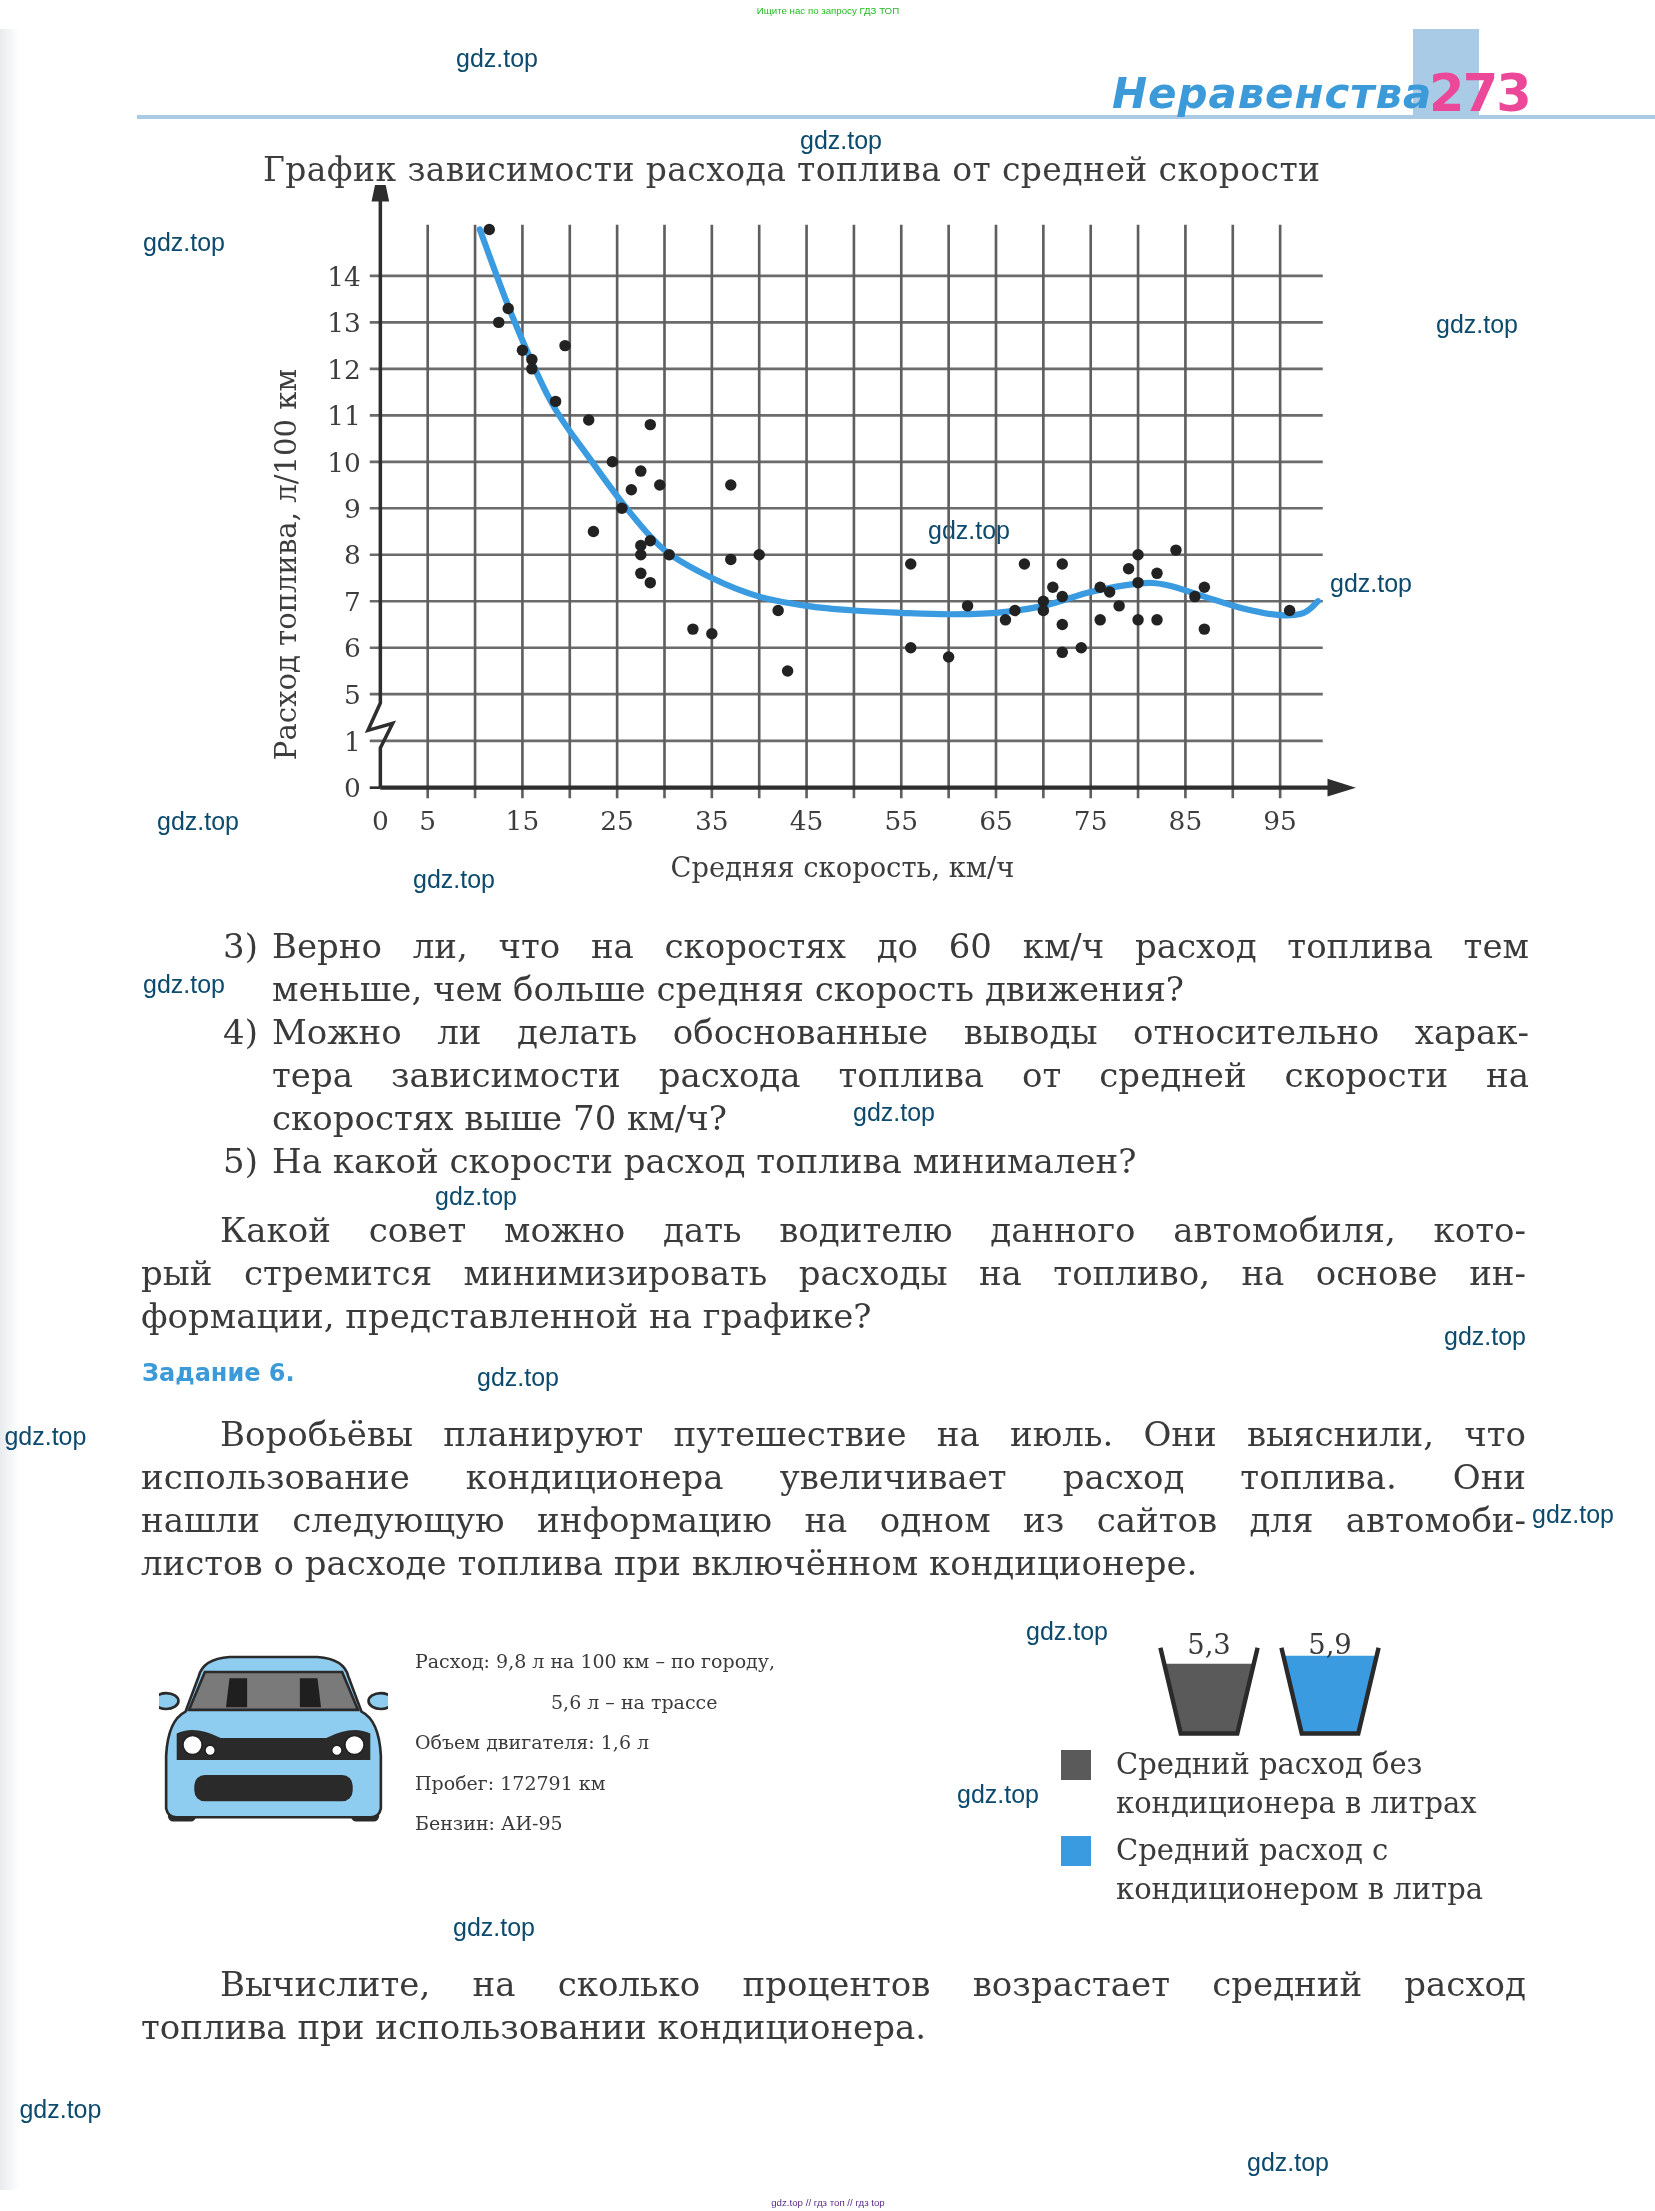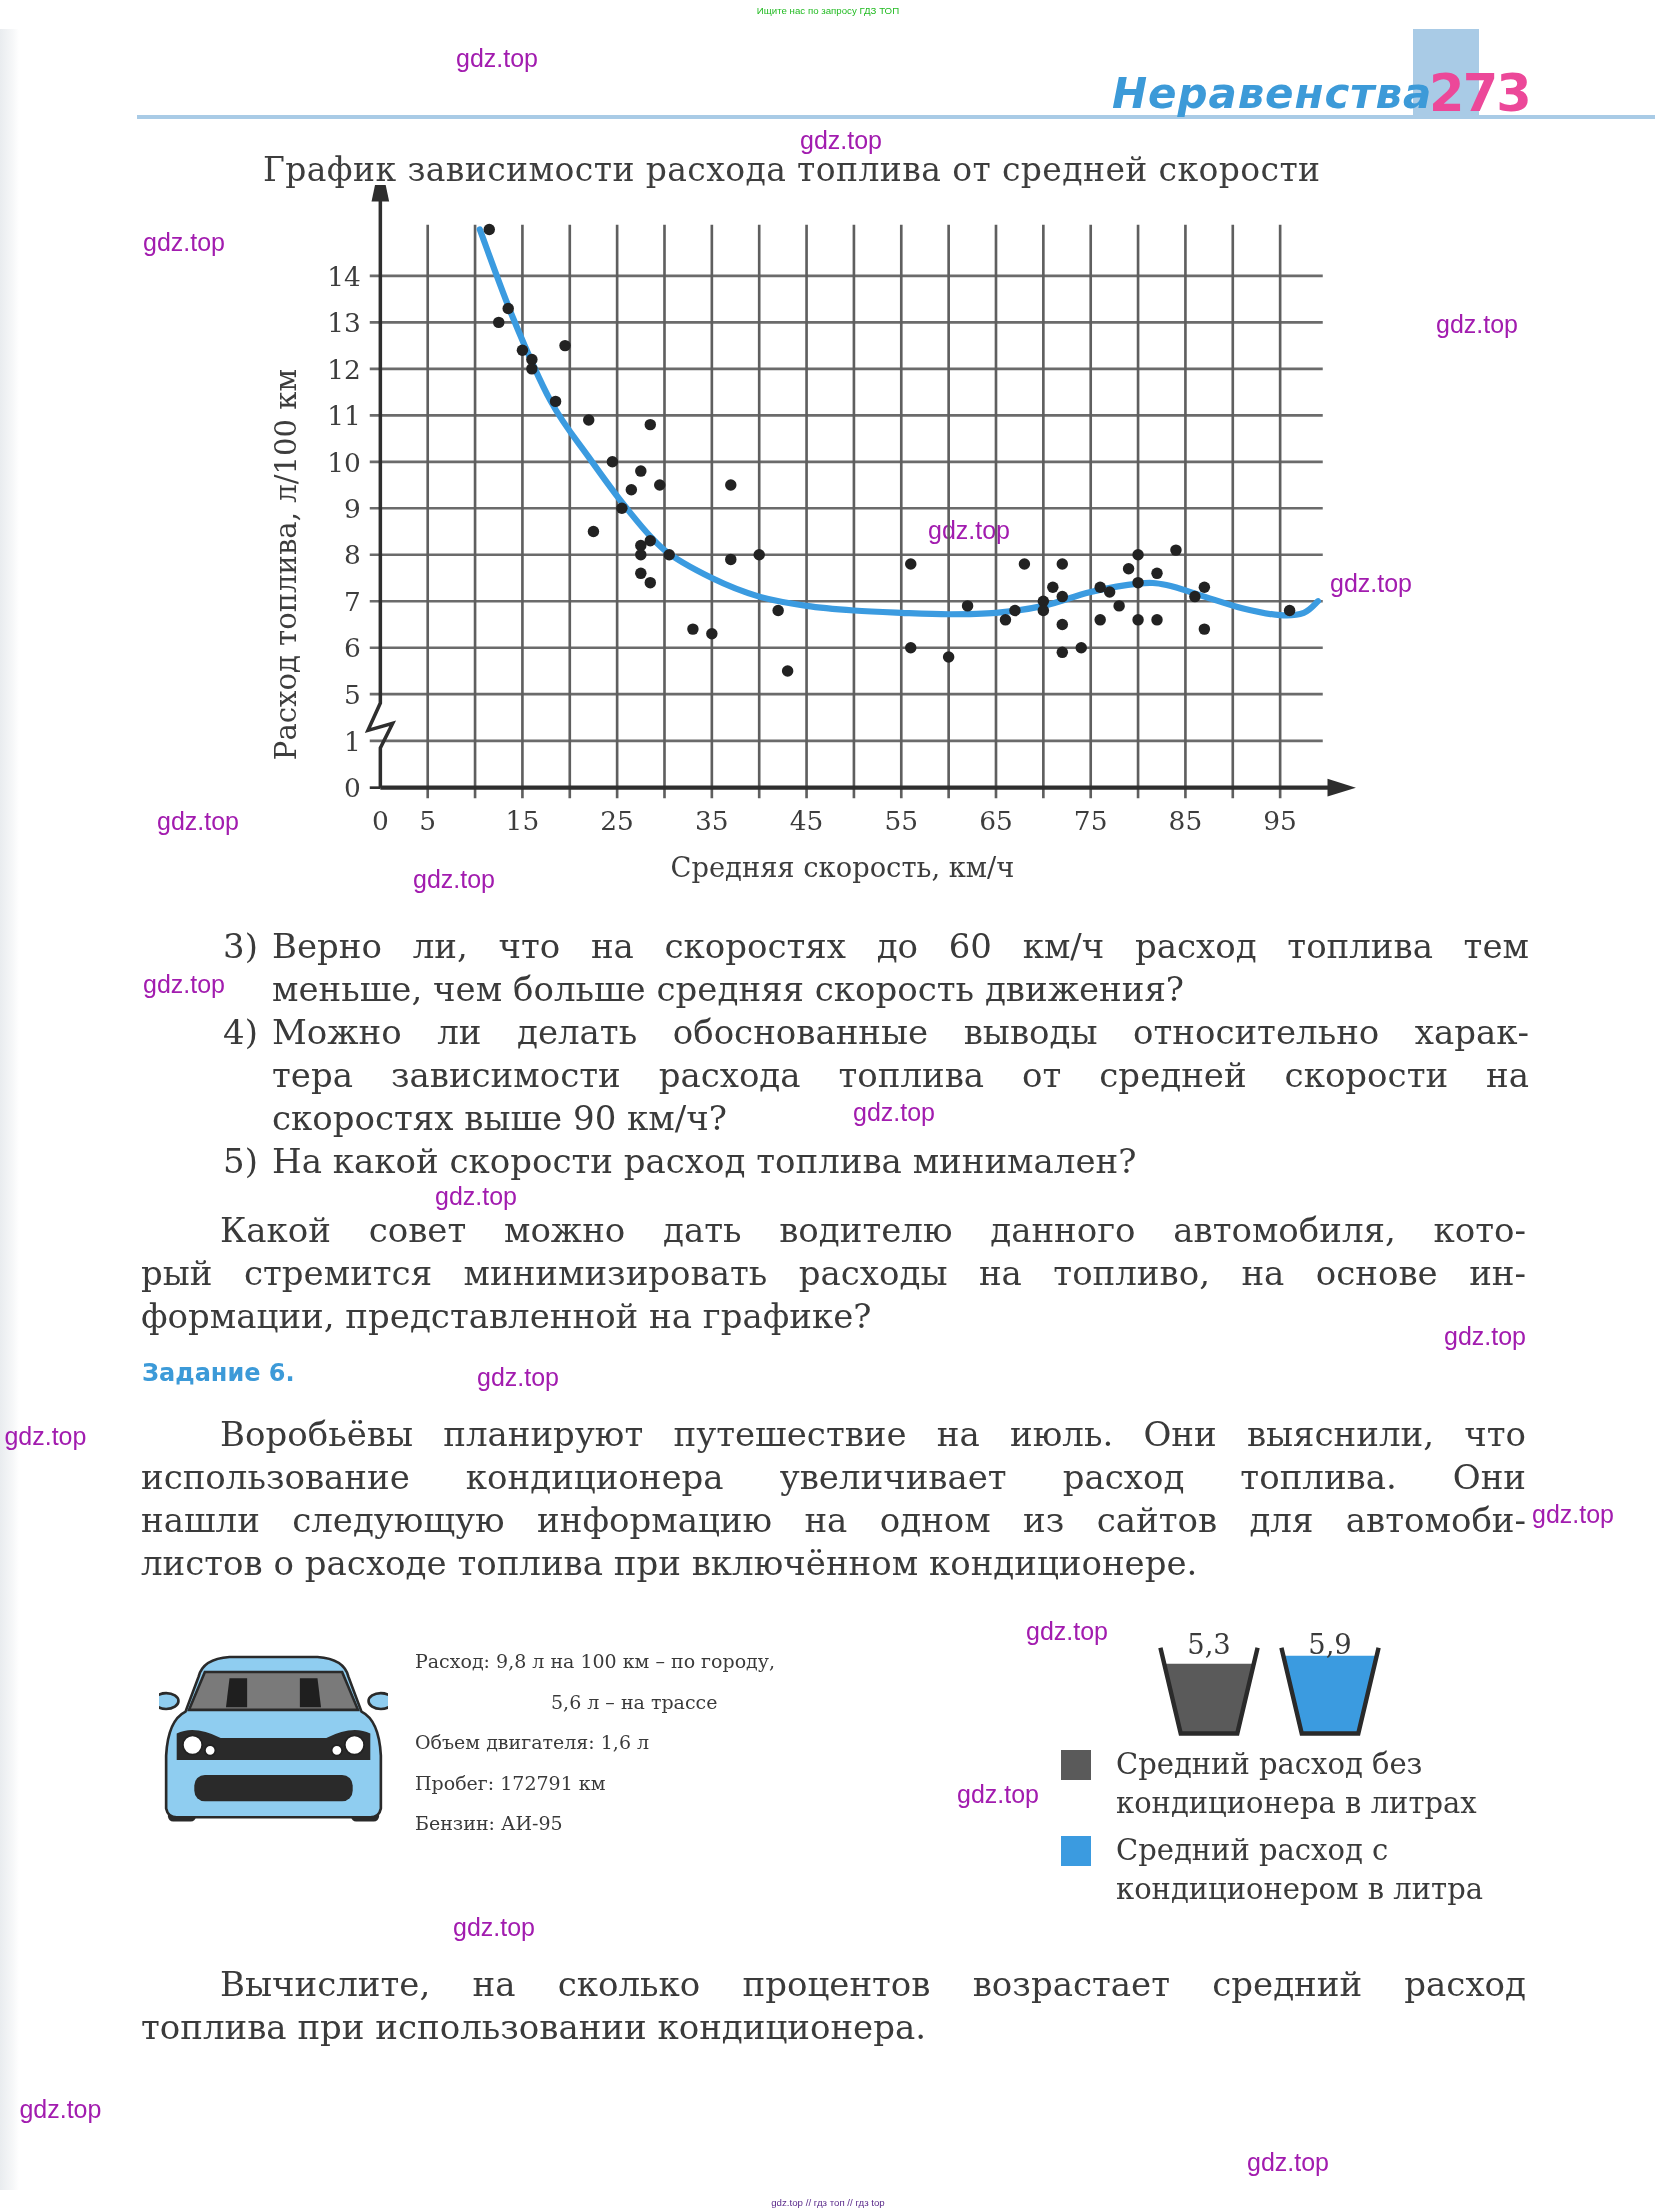--- a/index.html
+++ b/index.html
@@ -4,21 +4,21 @@
 <style>
   html,body{margin:0;padding:0;background:#fff;}
   body{width:1656px;height:2212px;position:relative;overflow:hidden;font-family:"DejaVu Serif","Liberation Serif",serif;color:#3a3a3a;}
   .abs{position:absolute;}
   .top-banner{left:0;width:1656px;top:5.3px;text-align:center;font-family:"Liberation Sans",sans-serif;font-size:9.7px;color:#22bb22;}
   .page-edge{left:0;top:29px;width:19.4px;height:2161px;background:linear-gradient(to right,#e9ecef,#f7f8f9 70%,#fff);}
   .header-rule{left:137px;top:115px;width:1519px;height:3.5px;background:#a9cbe6;}
   .page-num-bg{left:1413px;top:29px;width:66px;height:89px;background:#a9cbe6;}
   .section-title{left:1112px;top:69px;font-family:"DejaVu Sans","Liberation Sans",sans-serif;font-style:italic;font-weight:bold;font-size:42px;color:#3c9ad8;letter-spacing:0.9px;}
   .page-number{left:1429px;top:64px;font-family:"DejaVu Sans","Liberation Sans",sans-serif;font-weight:bold;font-size:51px;color:#ec4899;letter-spacing:-1.8px;}
-  .wm{font-family:"Liberation Sans",sans-serif;font-size:25px;color:#a21caf;text-align:center;}
+  .wm{font-family:"Liberation Sans",sans-serif;font-size:25px;color:#0c4a6e;text-align:center;}
   .chart-title{left:263px;top:150px;font-size:33px;color:#3d3d3d;letter-spacing:0.4px;}
   .para{font-size:34px;line-height:43px;color:#3a3a3a;text-align:justify;}
   .q{font-size:34px;line-height:43px;color:#3a3a3a;}
   .task-title{left:142px;top:1359px;font-family:"DejaVu Sans","Liberation Sans",sans-serif;font-weight:bold;font-size:24px;color:#3c9ad8;text-align:right;}
   .spec{font-size:19px;line-height:41px;color:#3a3a3a;}
   .legend-text{font-size:29px;line-height:39px;color:#3a3a3a;}
   .bottom-banner{left:0;width:1656px;top:2197px;text-align:center;font-family:"Liberation Sans",sans-serif;font-size:9.7px;color:#5a2a8a;}
   svg text{font-family:"DejaVu Serif","Liberation Serif",serif;}
 </style>
 </head>
@@ -187,21 +187,21 @@
 <div id="questions" class="abs" style="left:223px;top:925px;width:1306px;">
     <div class="q" style="position: relative; padding-left: 49px;">
       <span style="position: absolute; left: 0px;">3)</span>
       <div style="text-align: justify; text-align-last: justify;">Верно ли, что на скоростях до 60 км/ч расход топлива тем</div>
       <div style="text-align: left; text-align-last: left;">меньше, чем больше средняя  скорость движения?</div>
     </div>
     <div class="q" style="position: relative; padding-left: 49px;">
       <span style="position: absolute; left: 0px;">4)</span>
       <div style="text-align: justify; text-align-last: justify;">Можно ли делать обоснованные выводы относительно харак-</div>
       <div style="text-align: justify; text-align-last: justify;">тера зависимости расхода топлива от средней скорости на</div>
-      <div style="text-align: left; text-align-last: left;">скоростях выше 90 км/ч?</div>
+      <div style="text-align: left; text-align-last: left;">скоростях выше 70 км/ч?</div>
     </div>
     <div class="q" style="position: relative; padding-left: 49px;">
       <span style="position: absolute; left: 0px;">5)</span>
       <div style="text-align: left; text-align-last: left;">На какой скорости расход топлива минимален?</div>
     </div>
   </div>
 
 <div id="advice" class="abs para" style="left:141px;top:1209px;width:1385px;">
     <div style="text-align: justify; text-align-last: justify; text-indent: 79px;">Какой совет можно дать водителю данного автомобиля, кото-</div>
     <div style="text-align: justify; text-align-last: justify;">рый стремится минимизировать расходы на топливо, на основе ин-</div>

